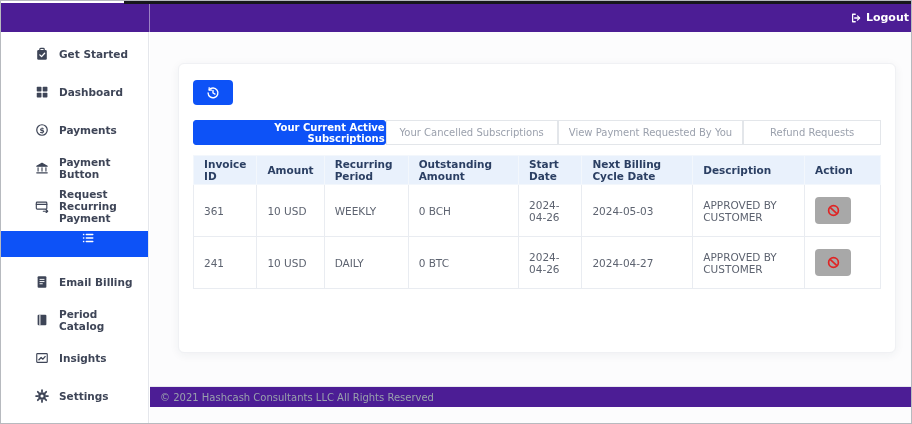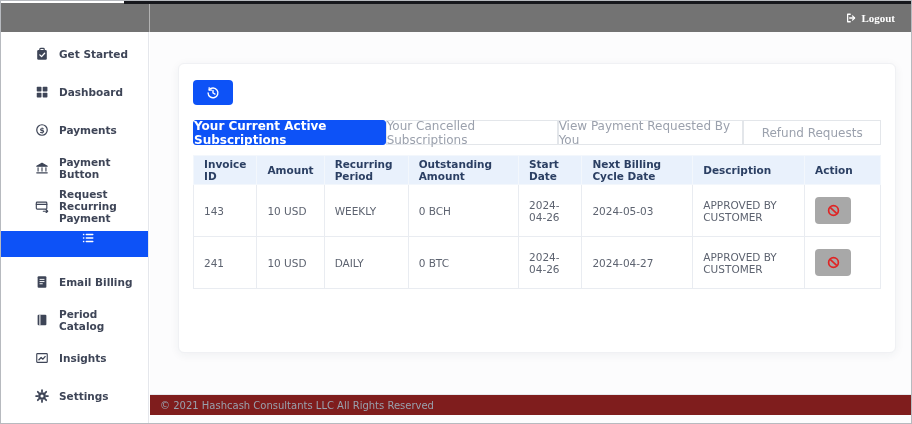--- a/index.html
+++ b/index.html
@@ -16,24 +16,23 @@
     overflow: hidden;
   }
   
   .top-edge {
     position: absolute; top: 0; left: 123px; right: 0; height: 3px;
     background: #17181d; z-index: 5;
   }
   
   .topbar {
     position: absolute; top: 2px; left: 0; right: 0; height: 29px;
-    background: #737373; z-index: 4;
+    background: #4c1d95; z-index: 4;
     display: flex; align-items: center; justify-content: flex-end;
-    padding-right: 16px;
-    font-family: Liberation Serif, serif;
+    padding-right: 2px;
   }
   .topbar-divider {
     position: absolute; left: 148px; top: 0; bottom: 0; width: 1px;
     background: rgba(255,255,255,.45);
   }
   .logout-btn {
     display: flex; align-items: center; gap: 4px;
     color: #ffffff; font-size: 11px; font-weight: bold;
     background: none; border: none; cursor: pointer;
     font-family: inherit;
@@ -72,22 +71,22 @@
   .page-title { font-size: 17px; font-weight: bold; color: #383d45; padding-top: 4px; }
   .history-btn {
     width: 40px; height: 25px; background: #0d52f7; border: none; border-radius: 4px;
     display: flex; align-items: center; justify-content: center; cursor: pointer;
   }
   .history-btn svg { display: block; }
   
   .tabs { display: flex; margin-top: 15px; height: 25px; }
   .tab {
     display: flex; align-items: center; justify-content: center;
-    font-size: 12px; color: #9ba1ad; background: #ffffff;
-    border: 1px solid #e3e6ea; cursor: pointer; text-align: left;
+    font-size: 10px; color: #9ba1ad; background: #ffffff;
+    border: 1px solid #e3e6ea; cursor: pointer; text-align: right;
   }
   .tab.t0 { width: 28%; } .tab.t1 { width: 25%; } .tab.t2 { width: 27%; } .tab.t3 { width: 20%; }
   .tab.active {
     background: #0d52f7; color: #ffffff; font-weight: bold;
     border: 1px solid #0d52f7; border-radius: 3px;
   }
   
   table { width: 100%; border-collapse: collapse; margin-top: 10px; }
   th, td { border: 1px solid #e9ecf1; text-align: left; }
   th {
@@ -95,22 +94,22 @@
     padding: 2px 10px; border-color: #f3f7fc;
   }
   td { color: #5d6370; font-size: 10.5px; padding: 12px 10px; height: 42px; }
   .action-btn {
     width: 36px; height: 27px; background: #a8a8a8; border: none; border-radius: 4px;
     display: flex; align-items: center; justify-content: center; cursor: pointer;
   }
   .action-btn svg { display: block; }
   
   .footer {
-    position: absolute; left: 0; right: 0; bottom: 8px; height: 21px;
-    background: #7f1d1d; border-top: 1px solid #e7e9ee;
+    position: absolute; left: 0; right: 0; bottom: 16px; height: 21px;
+    background: #4c1d95; border-top: 1px solid #e7e9ee;
     display: flex; align-items: center; padding-left: 10px;
     color: #99a1ad; font-size: 10px;
   }
 </style>
 </head>
 <body>
 
 <div class="screen">
   <div class="top-edge"></div>
 
@@ -283,21 +282,21 @@
             <th>Recurring Period</th>
             <th>Outstanding Amount</th>
             <th>Start Date</th>
             <th>Next Billing Cycle Date</th>
             <th>Description</th>
             <th>Action</th>
           </tr>
         </thead>
         <tbody>
           <tr>
-            <td>143</td>
+            <td>361</td>
             <td>10 USD</td>
             <td>WEEKLY</td>
             <td>0 BCH</td>
             <td>2024-04-26</td>
             <td>2024-05-03</td>
             <td>APPROVED BY CUSTOMER</td>
             <td>
               <button class="action-btn">
                 <span>
                   <svg width="15" height="15" viewBox="0 0 16 16" fill="none" stroke="#e02424" stroke-width="1.8">

